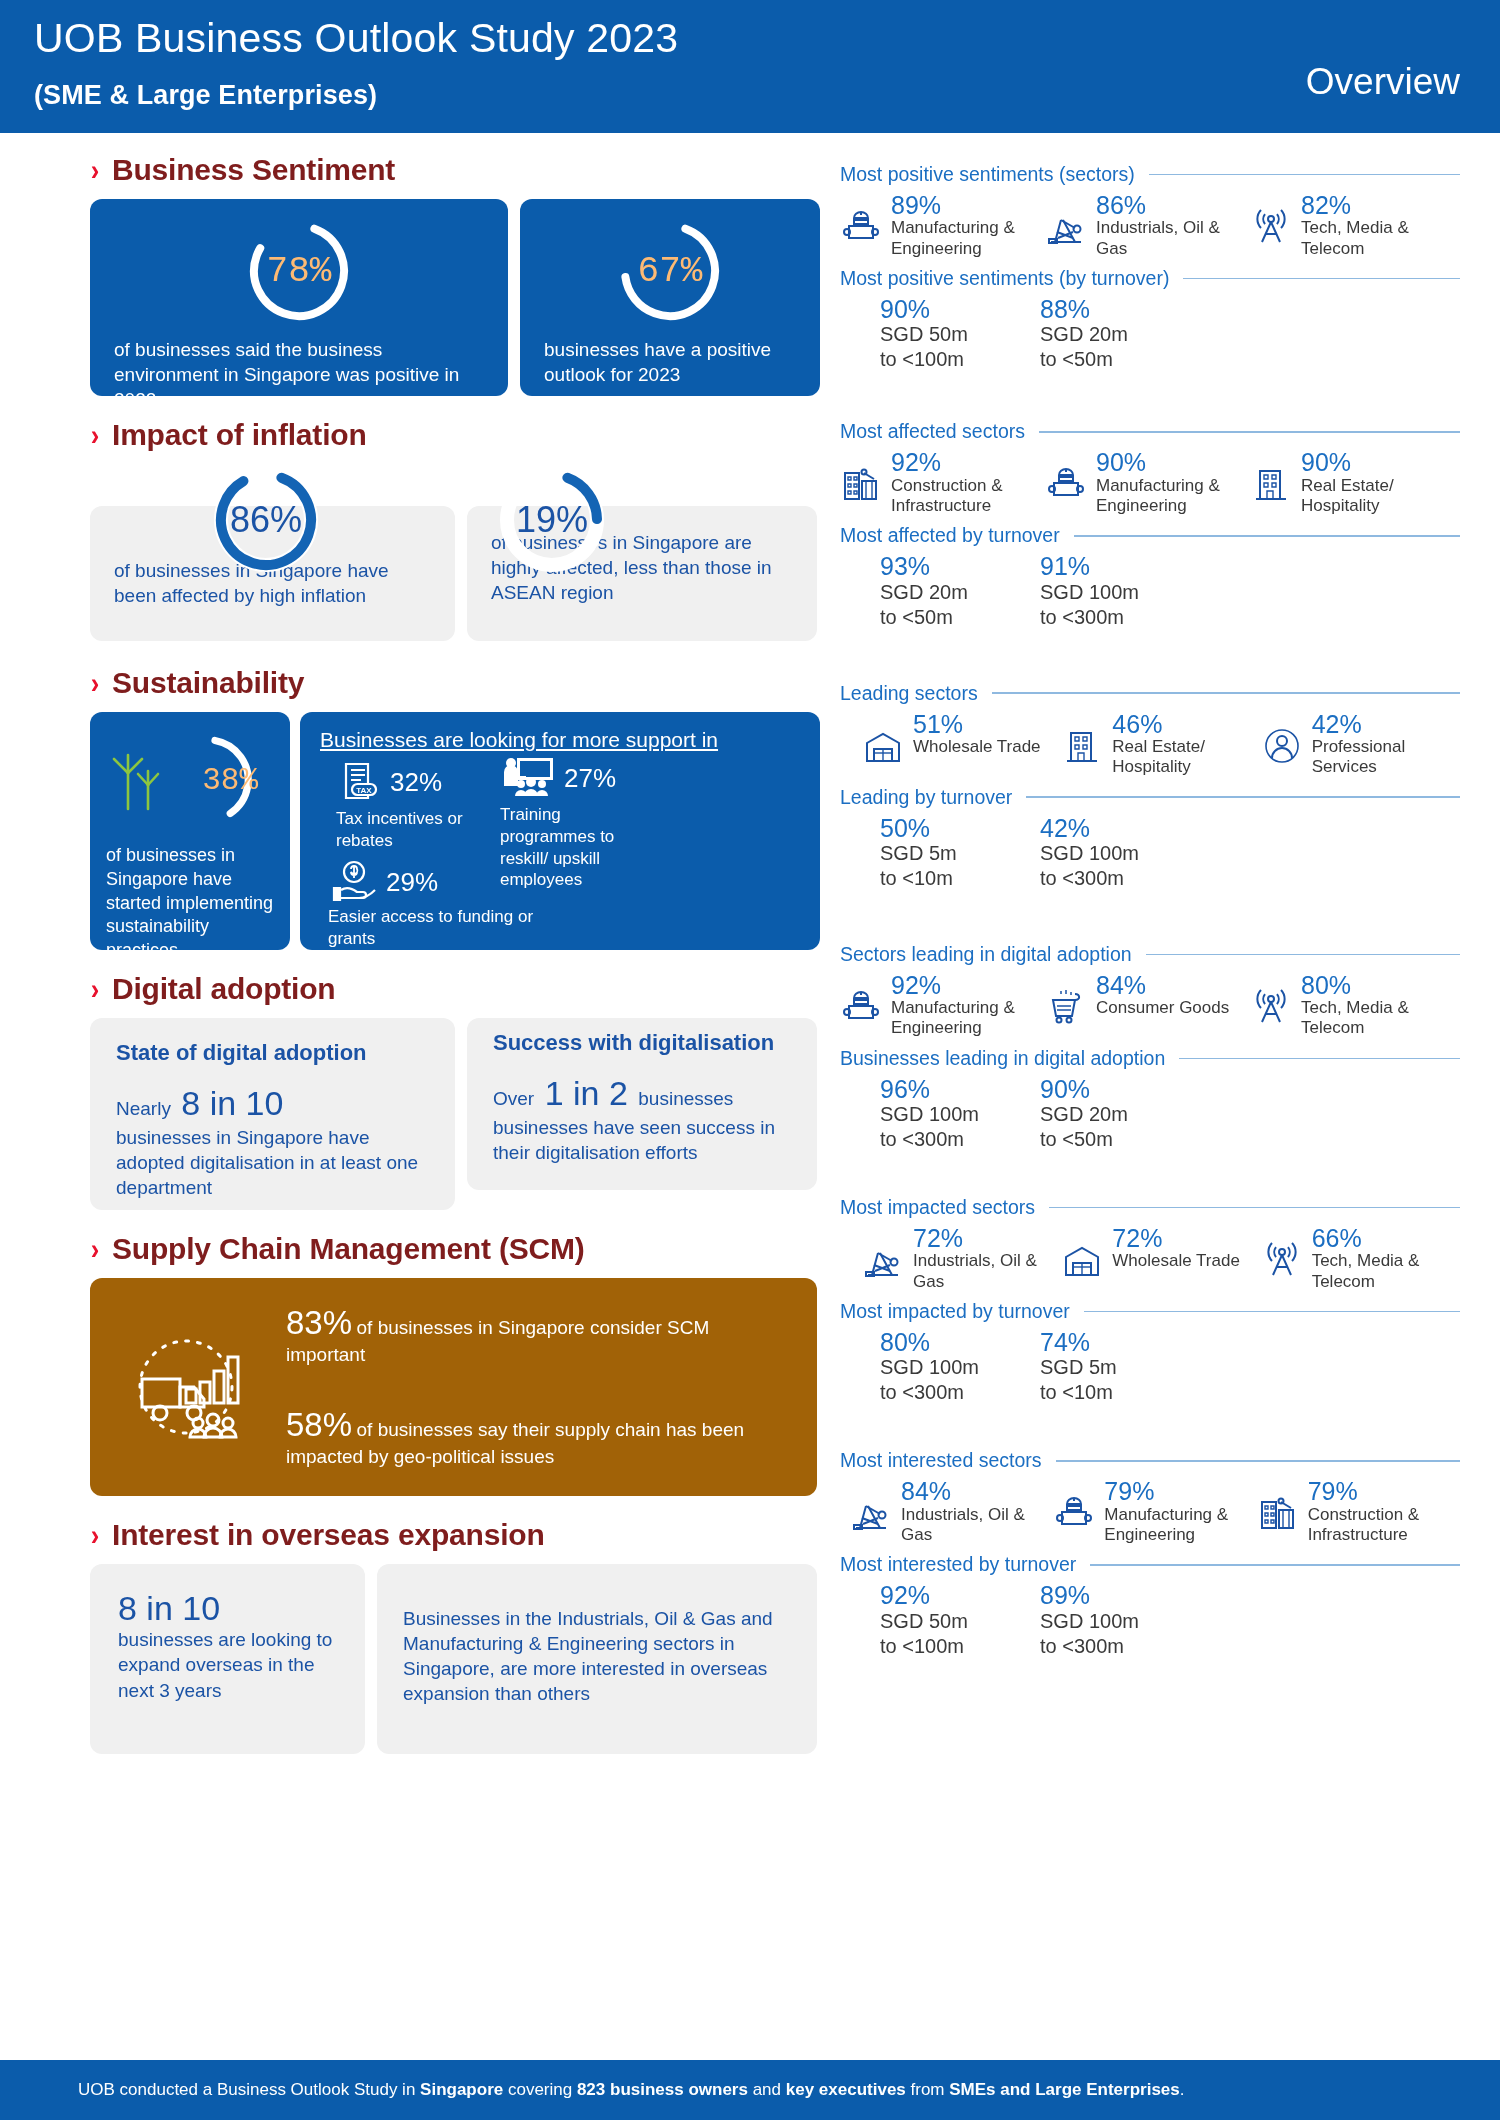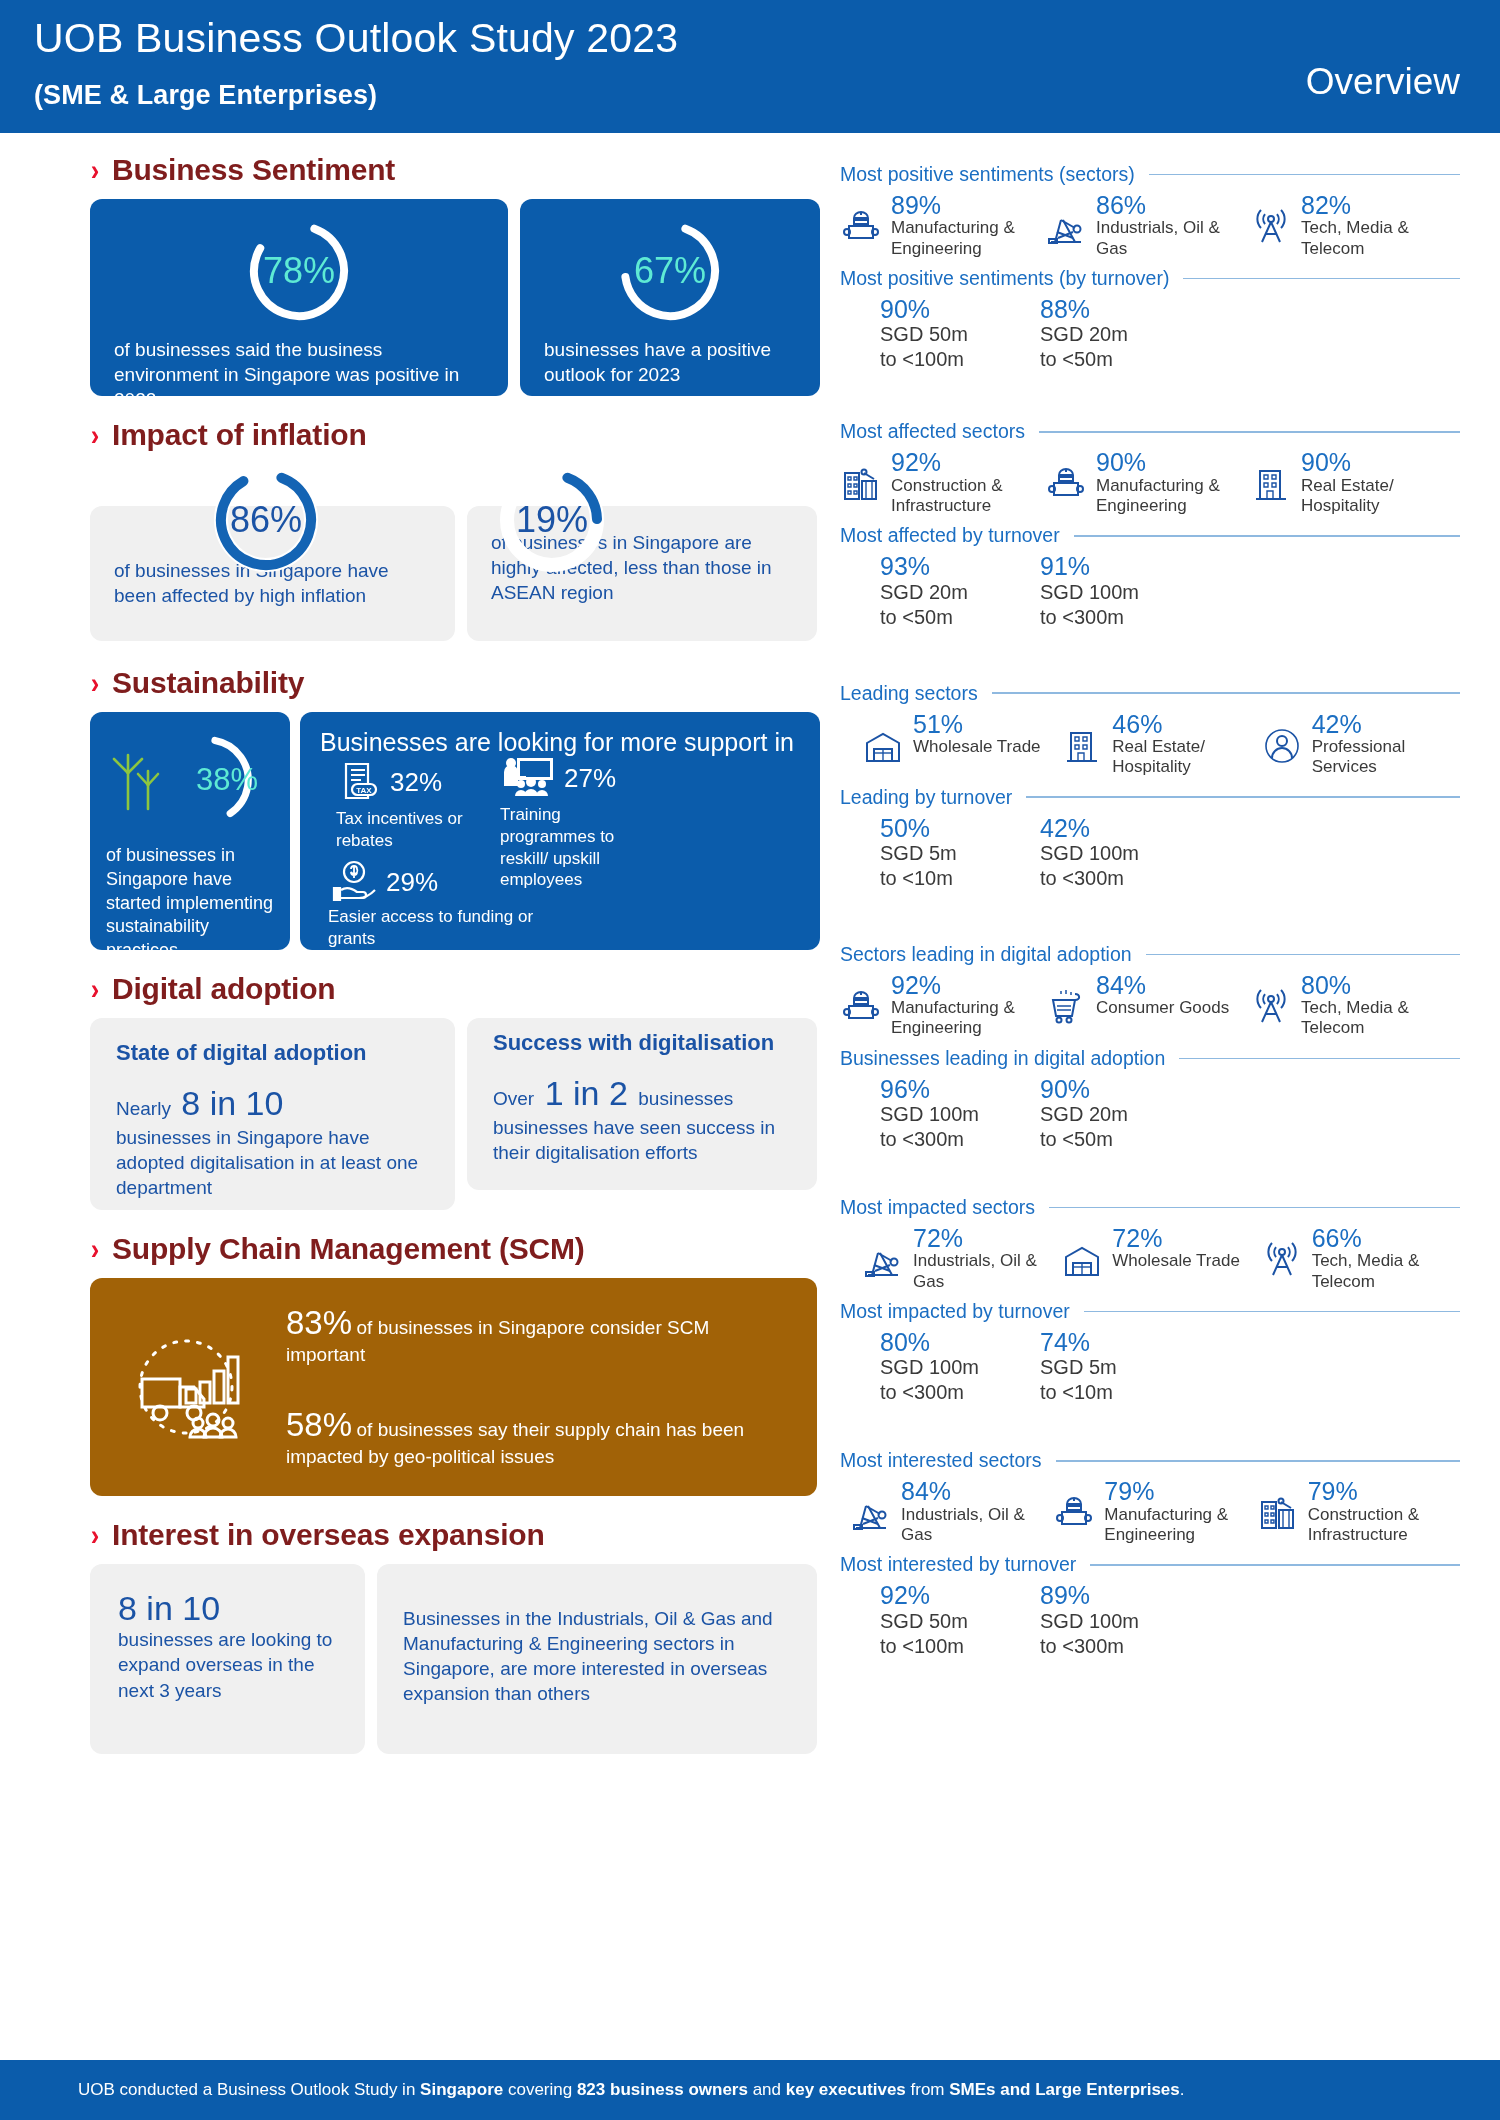--- a/index.html
+++ b/index.html
@@ -67,21 +67,21 @@
     position:relative;
   }
 
   
   .donut { position:relative; }
   .donut svg { display:block; }
   .donut .val {
     position:absolute; inset:0; display:flex; align-items:center; justify-content:center;
     font-size:36px; font-weight:400;
   }
-  .donut.white .val { color:#5eead4; }
+  .donut.white .val { color:#fdba74;font-family:Liberation Mono, monospace; }
   .donut.blue .val { color:#1b53a5; }
 
   .card-blue .body { font-size:19px; line-height:1.32; padding:0 24px 24px 24px; }
   .card-gray .body { font-size:19px; line-height:1.32; }
 
   
   .rblock { margin-bottom:6px; }
   .rtitle {
     display:flex; align-items:center; gap:14px;
     color:#1b6ec2; font-size:19.5px; white-space:nowrap;
@@ -101,21 +101,21 @@
   
   .sus-wrap { display:flex; gap:10px; }
   .sus-left {
     width:200px; background:#0b5cab; color:#fff; border-radius:12px;
     padding:18px 16px 20px 16px;
   }
   .sus-right {
     flex:1; background:#0b5cab; color:#fff; border-radius:12px;
     padding:16px 18px 18px 20px; position:relative;
   }
-  .sus-right .t { font-size:25px; margin-bottom:16px; }
+  .sus-right .t { font-size:21px; margin-bottom:16px;text-decoration:underline; }
   .sup-item { position:absolute; }
   .sup-row { display:flex; align-items:center; gap:6px; }
   .sup-pct { font-size:26px; }
   .sup-txt { font-size:17px; line-height:1.28; margin-top:2px; }
 
   
   .dig-title { font-size:22px; font-weight:700; margin-bottom:18px; }
   .big-num { font-size:34px; }
   .small-lead { font-size:19px; }
 

